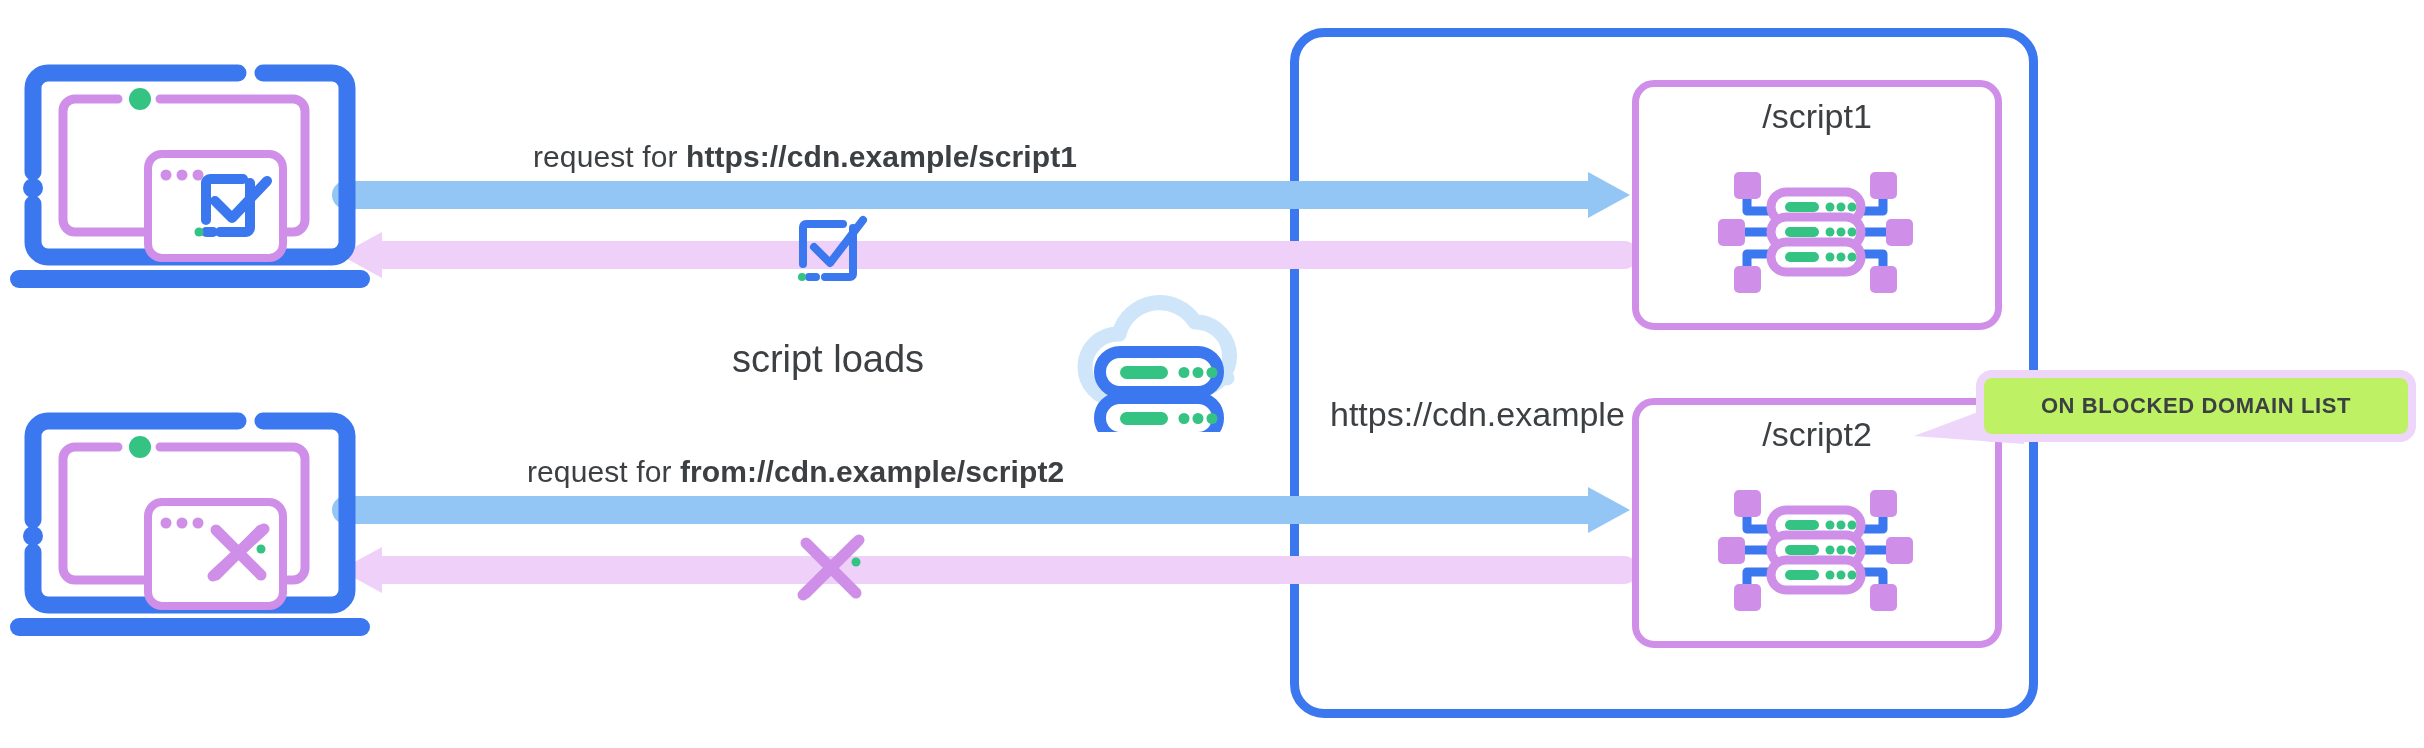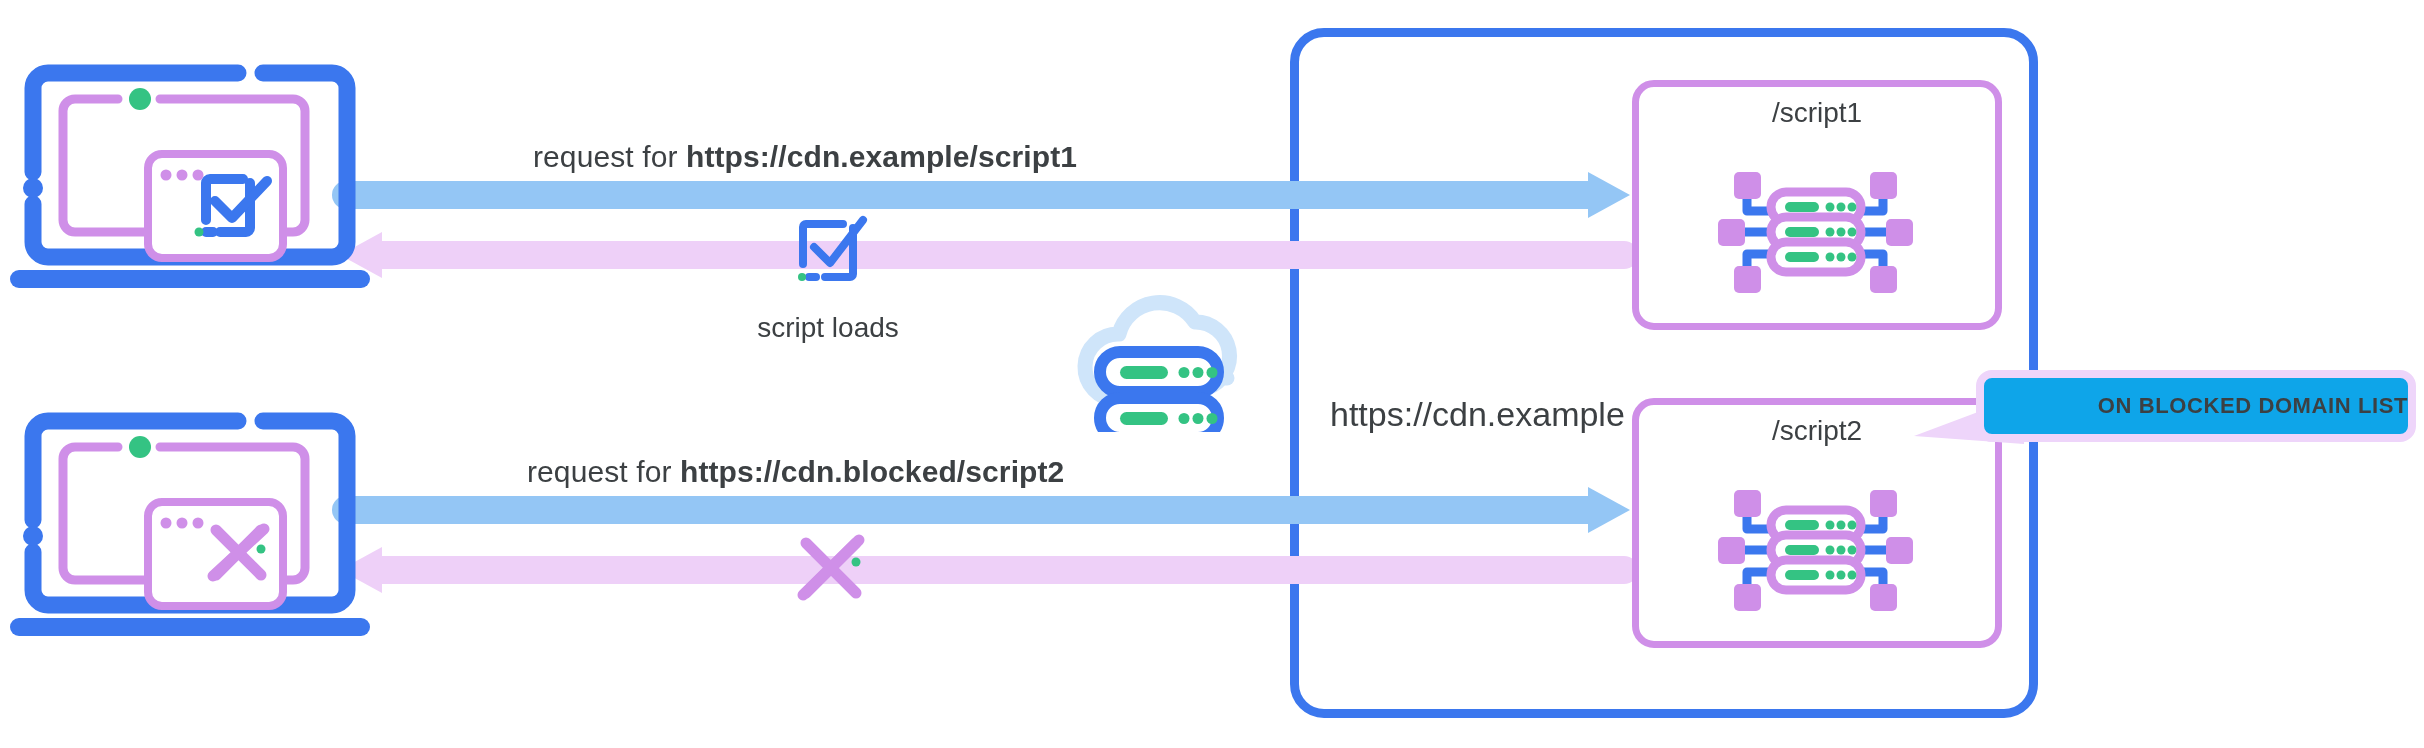--- a/index.html
+++ b/index.html
@@ -22,34 +22,35 @@
   
   .req-label {
     font-size: 30px;
     color: #3c4043;
     white-space: nowrap;
     letter-spacing: 0.1px;
   }
   .req-label b { font-weight: 700; color: #3c4043; }
 
   .caption {
-    font-size: 28px;
+    font-size: 38px;
     color: #3c4043;
     white-space: nowrap;
     text-align: center;
+    margin-top: 26px;
   }
 
   .cdn-label {
     font-size: 34px;
     color: #3c4043;
     white-space: nowrap;
   }
 
   .script-title {
-    font-size: 28px;
+    font-size: 34px;
     color: #3c4043;
     white-space: nowrap;
     text-align: center;
   }
 
   .callout-text {
     font-size: 22px;
     font-weight: 700;
     color: #3c4043;
     letter-spacing: 0.6px;
@@ -67,27 +68,27 @@
   
   .script-box {
     border: 7px solid #cf8fe8;
     border-radius: 22px;
     background: #ffffff;
     box-sizing: border-box;
   }
 
   
   .callout {
-    background: #0ea5e9;
+    background: #bef264;
     border: 8px solid #eed5fa;
     border-radius: 16px;
     box-sizing: border-box;
     display: flex;
     align-items: center;
-    justify-content: flex-end;
+    justify-content: center;
   }
 </style>
 </head>
 <body>
 
 <div id="canvas">
 
   <div class="abs cdn-box" style="left:1290px; top:28px; width:748px; height:690px;"></div>
 
   <svg class="abs" style="left:330px; top:170px;" width="1310" height="50" viewBox="0 0 1310 50">
@@ -175,21 +176,21 @@
       <path d="M68,22 V68 a3,3 0 0 1 -3,3 H40"></path>
       <path d="M24,71 H31"></path>
       <path d="M18,58 V21 a3,3 0 0 1 3,-3 H58"></path>
       <path d="M29,41 L45,57 L78,14"></path>
     </g>
     <circle cx="17" cy="71" r="4" fill="#34c383"></circle>
   </svg>
   <div class="abs caption" style="left:638px; top:312px; width:380px;">script loads</div>
 
   <div class="abs req-label" style="left:527px; top:455px;">
-    <span>request for </span><b>https://cdn.blocked/script2</b>
+    <span>request for </span><b>from://cdn.example/script2</b>
   </div>
 
   <svg class="abs" style="left:788px; top:525px;" width="86" height="86" viewBox="0 0 86 86">
     <g fill="none" stroke="#cf8fe8" stroke-width="11" stroke-linecap="round">
       <path d="M18,18 L68,68"></path>
       <path d="M68,18 L18,68"></path>
       <path d="M15,70 L71,15"></path>
     </g>
     <circle cx="68" cy="37" r="4.5" fill="#34c383"></circle>
   </svg>

